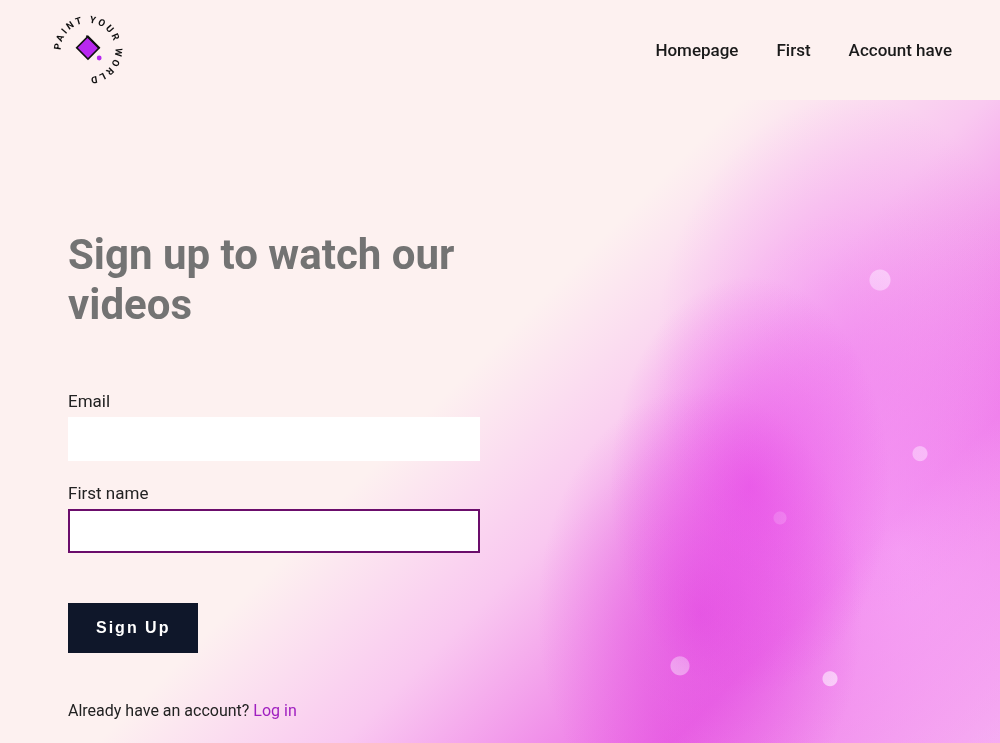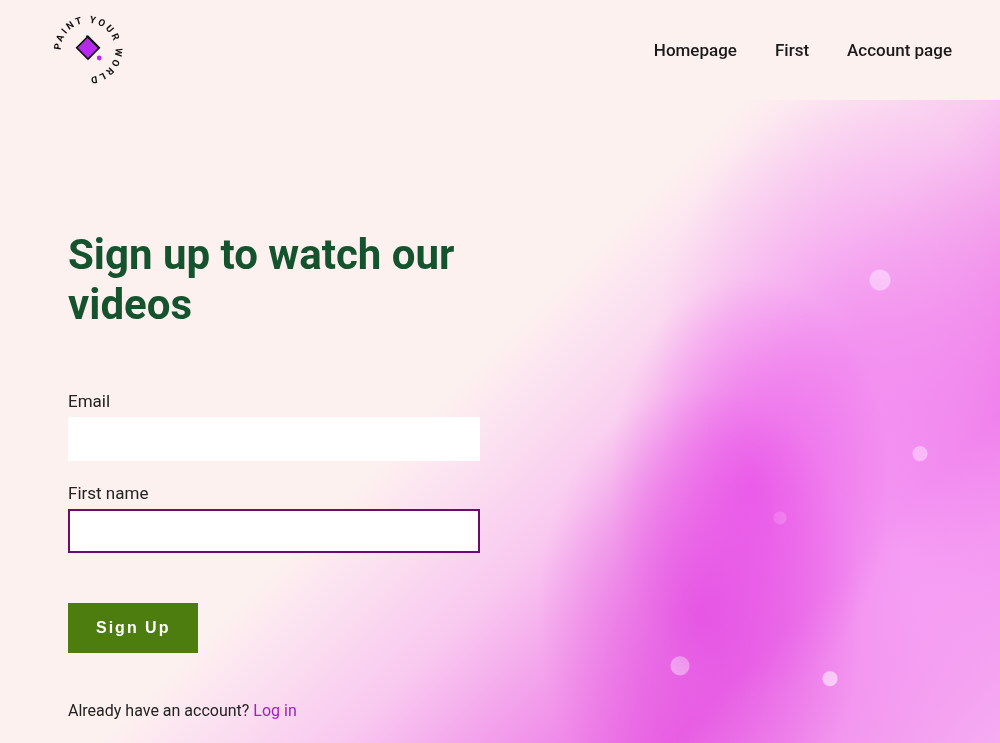--- a/index.html
+++ b/index.html
@@ -66,21 +66,21 @@
       cursor: pointer;
     }
     .content {
       position: relative;
       z-index: 1;
       padding: 130px 68px 40px;
     }
     .title {
       font-size: 42px;
       font-weight: 700;
-      color: #14532d;
+      color: #737373;
       line-height: 1.2;
       max-width: 420px;
       margin-bottom: 60px;
     }
     .form {
       max-width: 412px;
     }
     .field {
       margin-bottom: 22px;
     }
@@ -97,21 +97,21 @@
       border: 1px solid transparent;
       padding: 0 10px;
       font-size: 16px;
       outline: none;
     }
     .field input.focused {
       border: 2px solid #6b0d6b;
     }
     .submit-btn {
       margin-top: 28px;
-      background: #4d7c0f;
+      background: #0f172a;
       color: #fff;
       border: none;
       padding: 16px 28px;
       font-size: 16px;
       font-weight: 600;
       letter-spacing: 2px;
       cursor: pointer;
     }
     .login-row {
       margin-top: 48px;
@@ -145,21 +145,21 @@
         <rect x="-12" y="-12" width="20" height="20" fill="#b828f0" transform="rotate(45)"></rect>
         <rect x="-12" y="-12" width="20" height="20" fill="none" stroke="#111" stroke-width="2" transform="rotate(45)"></rect>
         <line x1="-2" y1="-18" x2="14" y2="-2" stroke="#111" stroke-width="2"></line>
         <circle cx="14" cy="10" r="3" fill="#b828f0"></circle>
       </g>
     </svg>
   </div>
   <nav class="nav">
     <a>Homepage</a>
     <a>First</a>
-    <a>Account page</a>
+    <a>Account have</a>
   </nav>
 </header>
 
 <main class="content">
   <h1 class="title">Sign up to watch our videos</h1>
 
   <form class="form">
     <div class="field">
       <label>Email</label>
       <input type="email" value="" style="">

